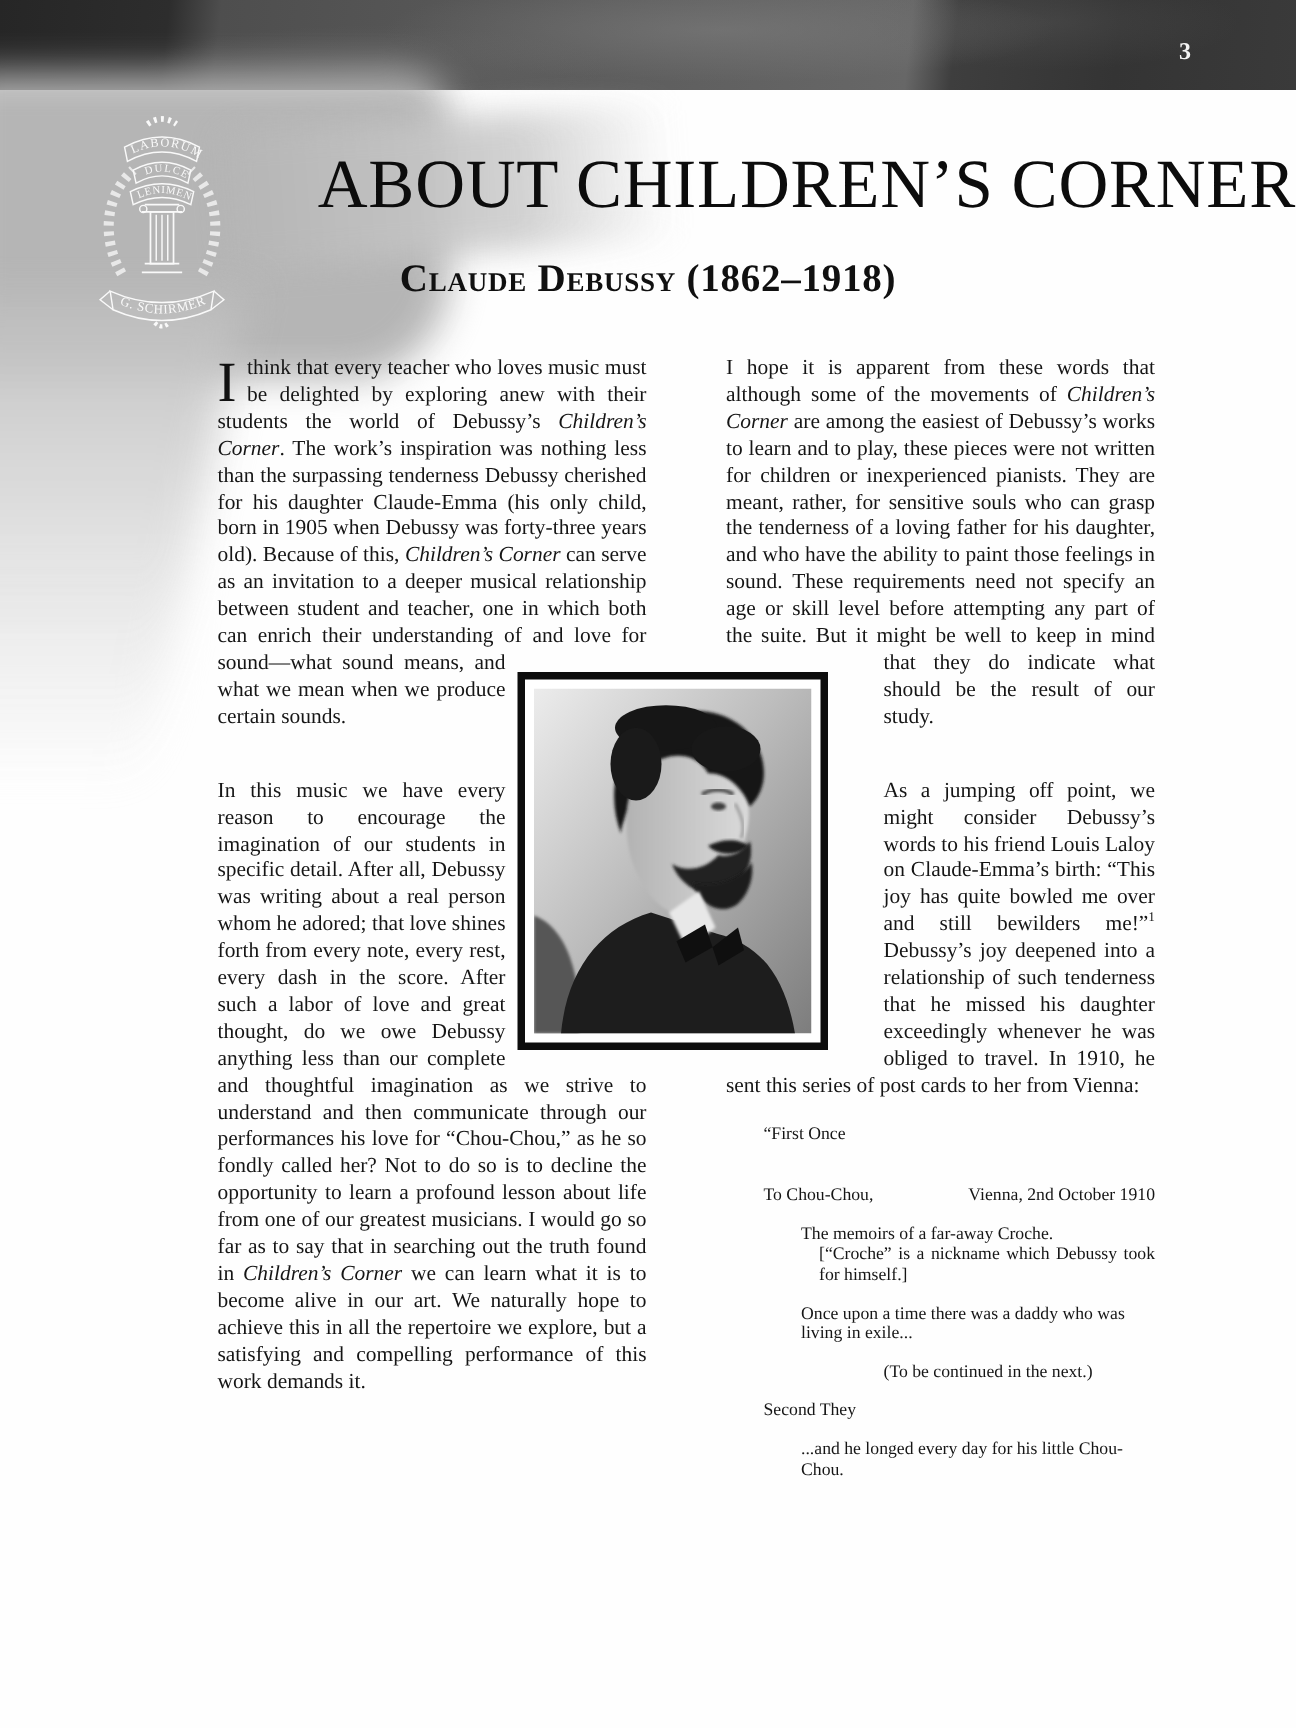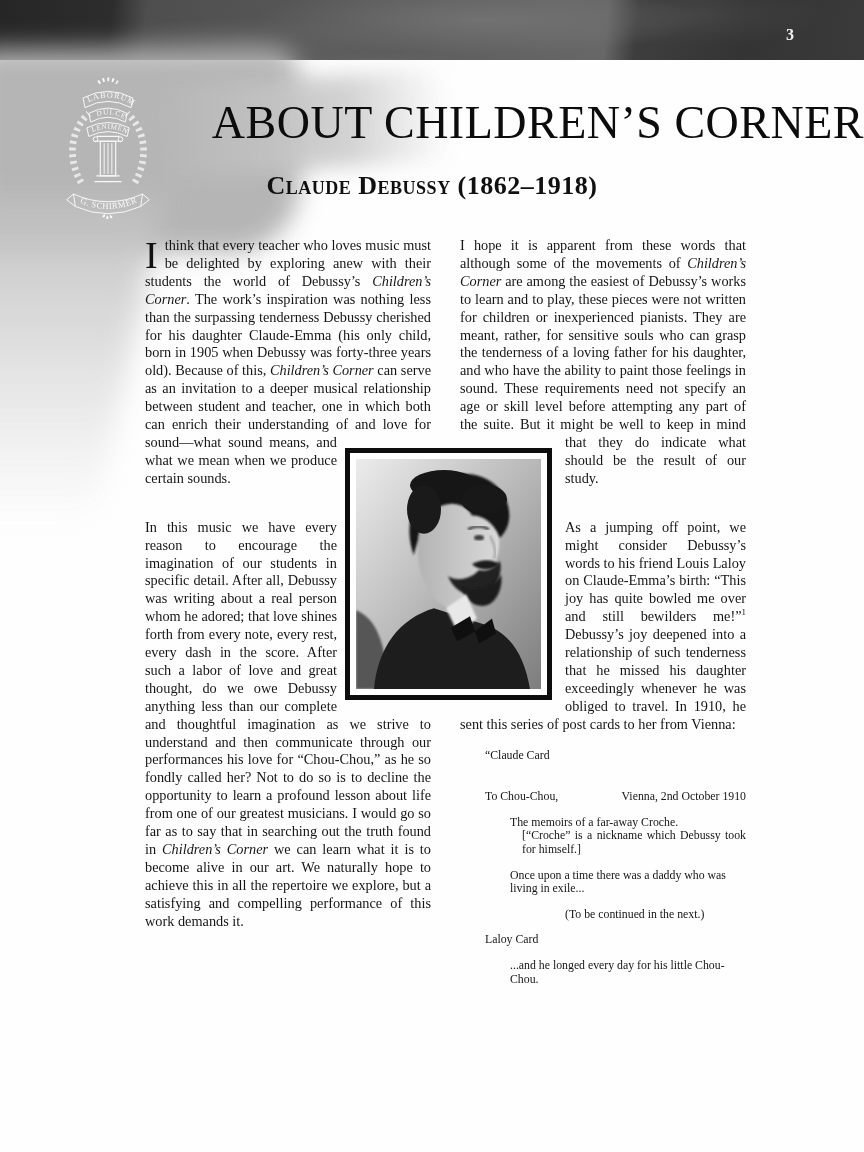--- a/index.html
+++ b/index.html
@@ -33,21 +33,21 @@
   
   .title{position:absolute;left:0;top:96px;width:864px;margin:0;text-align:right;z-index:4;
          font-size:46px;font-weight:normal;letter-spacing:.5px;color:#0c0c0c;}
   .subtitle{position:absolute;left:0;top:171px;width:864px;margin:0;text-align:center;z-index:4;
          font-variant:small-caps;font-size:26px;font-weight:600;letter-spacing:.5px;color:#101010;}
 
   
   .col{position:absolute;top:237px;width:286px;font-size:14.3px;line-height:17.9px;
        text-align:justify;z-index:4;}
   .col-left{left:145px;}
-  .col-right{left:460px;}
+  .col-right{left:484px;}
   .para{margin:0;}
   .gap{margin-top:31px;}
   .spacer-r{float:right;width:94px;height:478px;shape-outside:inset(211px 0 0 0);}
   .spacer-l{float:left;width:105px;height:478px;shape-outside:inset(211px 0 0 0);}
   .dropcap{float:left;font-size:38px;line-height:32px;padding:2px 7px 0 0;color:#111;}
   sup{font-size:.62em;line-height:0;}
 
   
   .postcards{margin-top:15px;padding-left:25px;font-size:11.8px;line-height:13.6px;text-align:left;}
   .pc-addr{display:flex;justify-content:space-between;margin-top:28px;}
@@ -112,32 +112,32 @@
     <p class="para"><span class="dropcap">I</span><span><span>think that every teacher who loves music must be delighted by exploring anew with their students the world of Debussy’s </span><i>Children’s Corner</i><span>. The work’s inspiration was nothing less than the surpassing tenderness Debussy cherished for his daughter Claude-Emma (his only child, born in 1905 when Debussy was forty-three years old). Because of this, </span><i>Children’s Corner</i><span> can serve as an invitation to a deeper musical relationship between student and teacher, one in which both can enrich their understanding of and love for sound—what sound means, and what we mean when we produce certain sounds.</span></span></p>
     <p class="para gap"><span>In this music we have every reason to encourage the imagination of our students in specific detail. After all, Debussy was writing about a real person whom he adored; that love shines forth from every note, every rest, every dash in the score. After such a labor of love and great thought, do we owe Debussy anything less than our complete and thoughtful imagination as we strive to understand and then communicate through our performances his love for “Chou-Chou,” as he so fondly called her? Not to do so is to decline the opportunity to learn a profound lesson about life from one of our greatest musicians. I would go so far as to say that in searching out the truth found in </span><i>Children’s Corner</i><span> we can learn what it is to become alive in our art. We naturally hope to achieve this in all the repertoire we explore, but a satisfying and compelling performance of this work demands it.</span></p>
   </div>
 
   <div class="col col-right">
     <div class="spacer-l"></div>
     <p class="para"><span>I hope it is apparent from these words that although some of the movements of </span><i>Children’s Corner</i><span> are among the easiest of Debussy’s works to learn and to play, these pieces were not written for children or inexperienced pianists. They are meant, rather, for sensitive souls who can grasp the tenderness of a loving father for his daughter, and who have the ability to paint those feelings in sound. These requirements need not specify an age or skill level before attempting any part of the suite. But it might be well to keep in mind that they do indicate what should be the result of our study.</span></p>
     <p class="para gap"><span>As a jumping off point, we might consider Debussy’s words to his friend Louis Laloy on Claude-Emma’s birth: “This joy has quite bowled me over and still bewilders me!”</span><sup>1</sup><span> Debussy’s joy deepened into a relationship of such tenderness that he missed his daughter exceedingly whenever he was obliged to travel. In 1910, he sent this series of post cards to her from Vienna:</span></p>
 
     <div class="postcards">
-      <div>“Claude Card</div>
+      <div>“First Once</div>
       <div class="pc-addr">
         <span>To Chou-Chou,</span>
         <span>Vienna, 2nd October 1910</span>
       </div>
       <div class="pc-ind gap12">
         <div>The memoirs of a far-away Croche.</div>
         <div class="just">[“Croche” is a nickname which Debussy took for himself.]</div>
       </div>
       <div class="pc-ind gap12">Once upon a time there was a daddy who was living in exile...</div>
       <div class="pc-cont gap12">(To be continued in the next.)</div>
-      <div class="gap12">Laloy Card</div>
+      <div class="gap12">Second They</div>
       <div class="pc-ind gap12">...and he longed every day for his little Chou-Chou.</div>
     </div>
   </div>
 
   <div class="photo-frame">
     <svg class="portrait" viewBox="0 0 185 228" preserveAspectRatio="none" aria-hidden="true">
       <defs>
         <linearGradient id="pgbg" x1="0" y1="0" x2="1" y2="1">
           <stop offset="0" stop-color="#ececec"></stop>
           <stop offset="0.45" stop-color="#bdbdbd"></stop>

